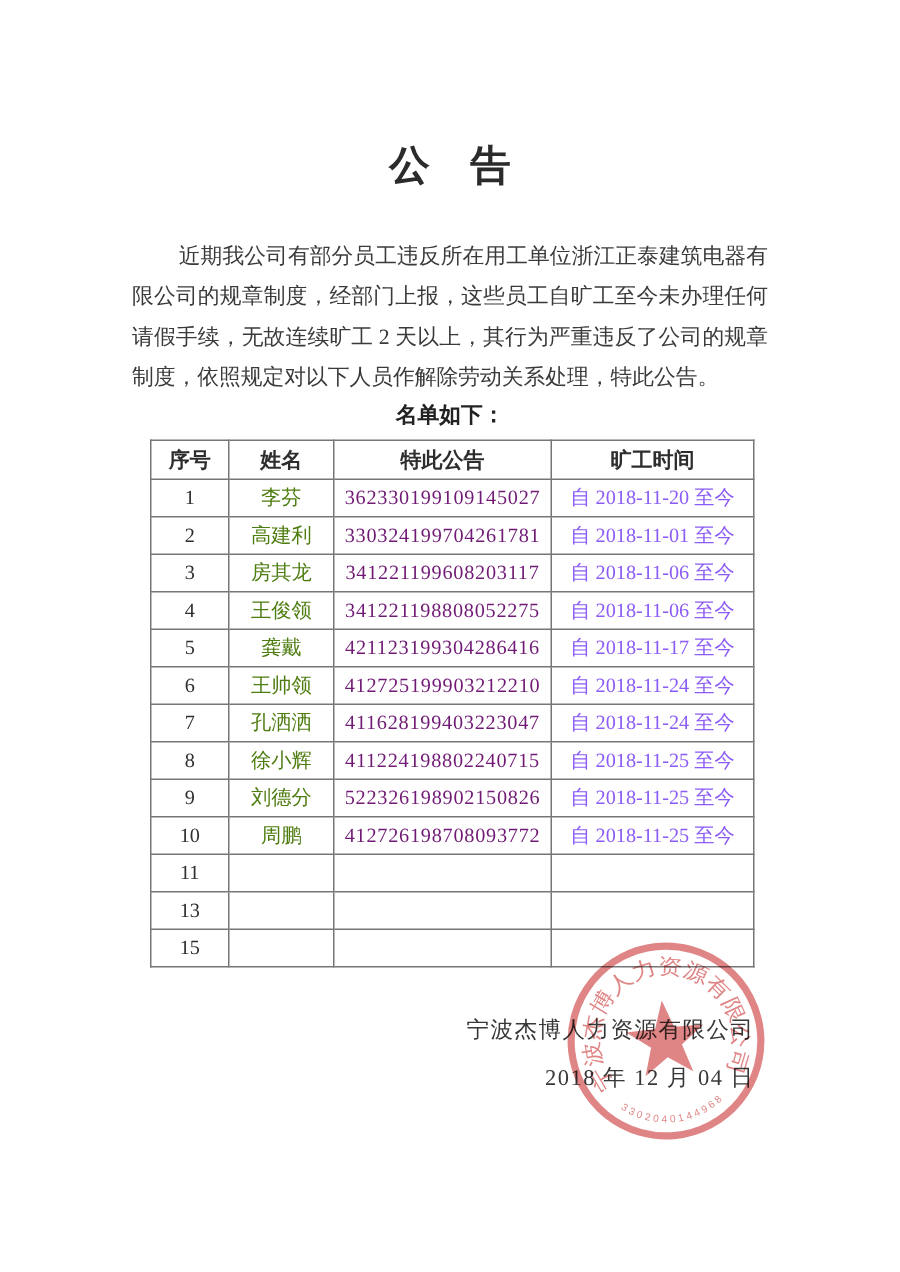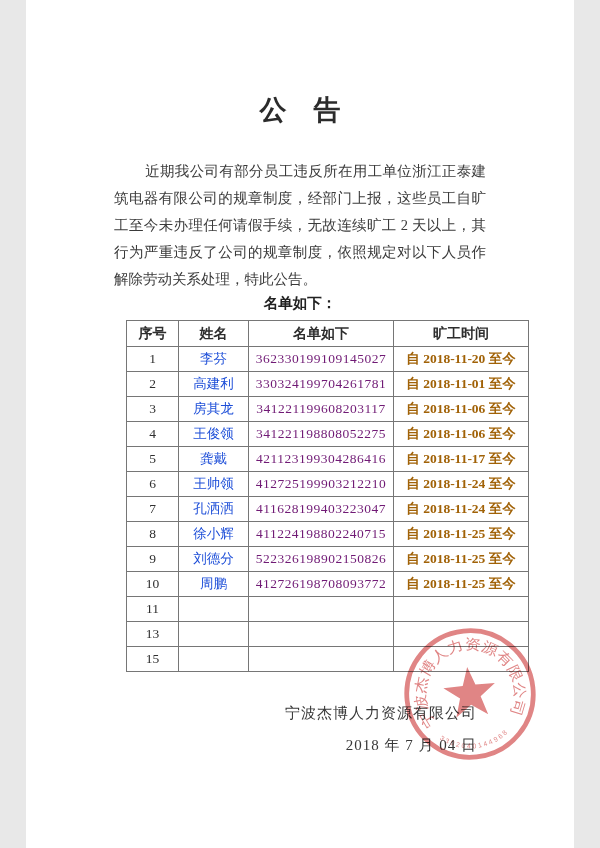--- a/index.html
+++ b/index.html
@@ -1,17 +1,17 @@
 <!DOCTYPE html>
 <html><head>
 <meta charset="utf-8">
 <style>
   html,body{margin:0;padding:0;background:#e8e8e8;}
   .page{
-    width:548px;height:848px;position:relative;background:#ffffff;
+    width:600px;height:848px;position:relative;background:#ffffff;
     margin:0 auto;overflow:hidden;
     font-family:"Liberation Serif","DejaVu Serif",serif;
     color:#333;
   }
   .doc-title{
     margin:92px 0 0 0;text-align:center;
     font-size:27px;font-weight:bold;color:#2b2b2b;letter-spacing:0;
   }
   .doc-title span{display:inline-block;}
   .doc-title .gap{width:27px;}
@@ -28,23 +28,23 @@
     margin:7px 0 0 100px;width:402px;
     border-collapse:collapse;table-layout:fixed;
   }
   table.roster td,table.roster th{
     border:1px solid #767676;height:24px;padding:0;
     text-align:center;vertical-align:middle;
     font-size:13.5px;overflow:hidden;white-space:nowrap;
   }
   table.roster th{font-weight:bold;color:#2d2d2d;height:25px;font-size:14px;}
   td.c-no{color:#2f2f2f;}
-  td.c-name{color:#1d4ed8;}
+  td.c-name{color:#4d7c0f;}
   td.c-id{color:#701a75;letter-spacing:0.5px;font-family:"Liberation Serif",serif;}
-  td.c-abs{font-weight:bold;color:#a16207;vertical-align:bottom;padding-bottom:1px;}
+  td.c-abs{font-weight:normal;color:#8b5cf6;vertical-align:bottom;padding-bottom:1px;}
   .signature{margin-top:32px;padding-right:97px;text-align:right;}
   .sig-company{font-size:15px;color:#383838;letter-spacing:1px;}
   .sig-date{margin-top:13px;font-size:15px;color:#383838;letter-spacing:1px;}
   .seal{
     position:absolute;left:376px;top:626px;width:136px;height:136px;
     transform:rotate(-6deg);opacity:0.82;mix-blend-mode:multiply;
     pointer-events:none;
   }
 </style>
 </head>
@@ -62,21 +62,21 @@
     <colgroup>
       <col style="width:52px">
         <col style="width:70px">
         <col style="width:145px">
         <col style="width:135px">
     </colgroup>
     <thead>
       <tr>
         <th>序号</th>
         <th>姓名</th>
-        <th>名单如下</th>
+        <th>特此公告</th>
         <th>旷工时间</th>
       </tr>
     </thead>
     <tbody>
 
         <tr>
           <td class="c-no">1</td>
           <td class="c-name">李芬</td>
           <td class="c-id">362330199109145027</td>
           <td class="c-abs">自 2018-11-20 至今</td>
@@ -165,21 +165,21 @@
           <td class="c-no">15</td>
           <td class="c-name"></td>
           <td class="c-id"></td>
           <td class="c-abs"></td>
         </tr>
       </tbody>
   </table>
 
   <div class="signature">
     <div class="sig-company">宁波杰博人力资源有限公司</div>
-    <div class="sig-date">2018 年 7 月 04 日</div>
+    <div class="sig-date">2018 年 12 月 04 日</div>
   </div>
 
   <svg class="seal" viewBox="0 0 200 200" aria-hidden="true">
     <defs>
       <path id="sealTopArc" d="M 45.9 137.9 A 66 66 0 1 1 154.1 137.9" fill="none"></path>
       <path id="sealBottomArc" d="M 27.5 133.8 A 80 80 0 0 0 172.5 133.8" fill="none"></path>
     </defs>
     <circle cx="100" cy="100" r="93" fill="none" stroke-width="7" stroke="#d96a6a"></circle>
     <polygon points="100,60 109.4,87.06 138.04,87.64 115.22,104.94 123.51,132.36 100,116 76.49,132.36 84.78,104.94 61.96,87.64 90.6,87.06" fill="#d96a6a"></polygon>
     <text font-size="21" font-family="Liberation Sans, sans-serif" fill="#d96a6a">

